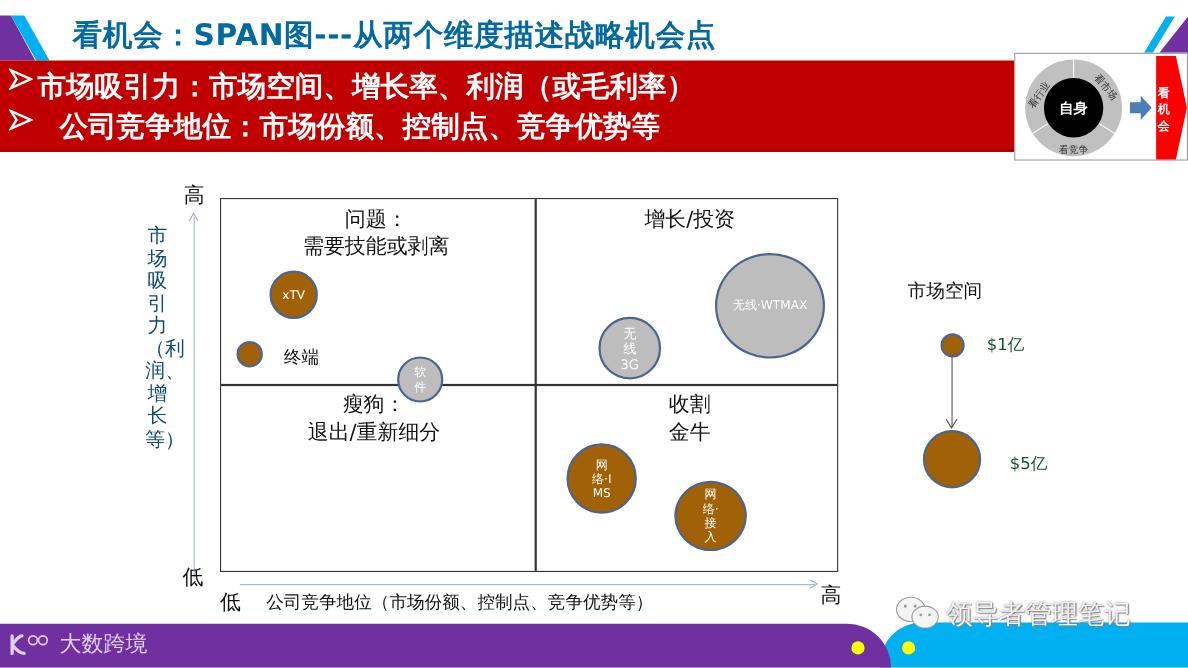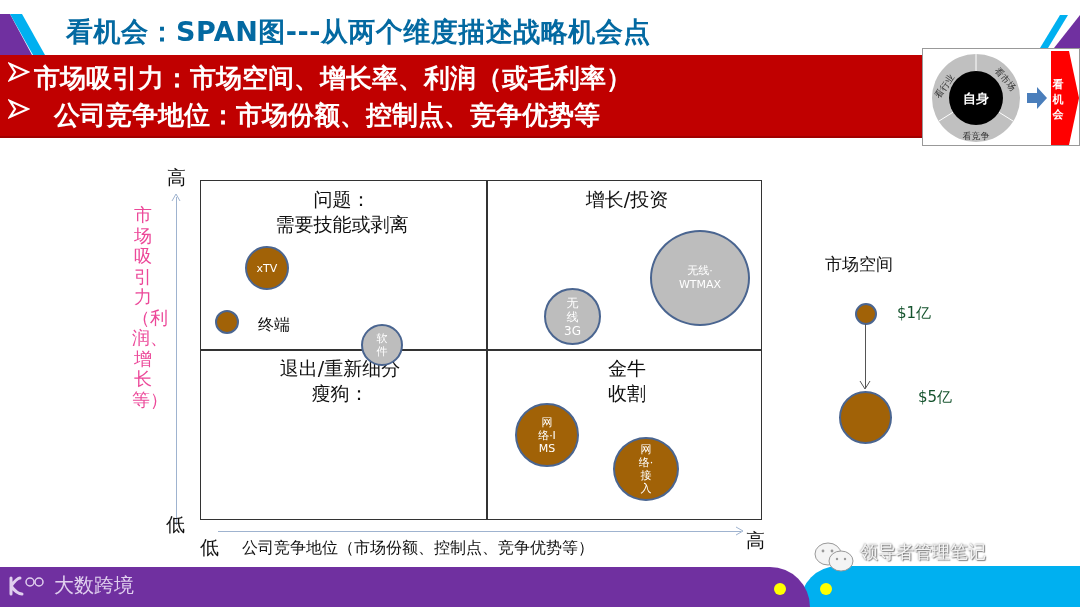--- a/index.html
+++ b/index.html
@@ -31,32 +31,32 @@
 
   .bubble { position:absolute; border-radius:50%; border:2px solid #4a6590; display:flex; align-items:center; justify-content:center; text-align:center; color:#fff; font-size:11px; line-height:13px; }
   .bubble.dark { background:#a16207; }
   .bubble.light { background:#bdbdbd; }
 
   .y-axis-line { position:absolute; left:176px; top:197px; width:1px; height:328px; background:#9fb3cf; }
   .x-axis-line { position:absolute; left:218px; top:531px; width:523px; height:1px; background:#9fb3cf; }
   .axis-arrowhead { position:absolute; width:10px; height:10px; }
 
   .axis-text { position:absolute; font-size:19px; color:#111; }
-  .y-label { position:absolute; left:132px; top:205px; width:22px; font-size:18px; line-height:20.5px; text-align:center; color:#ec4899; }
+  .y-label { position:absolute; left:132px; top:205px; width:22px; font-size:18px; line-height:20.5px; text-align:center; color:#0c4a6e; }
   .x-label { position:absolute; left:242px; top:538px; font-size:16px; color:#111; white-space:nowrap; }
 
   .legend-title { position:absolute; left:825px; top:253px; font-size:17px; color:#111; }
   .legend-text { position:absolute; font-size:15px; color:#14532d; }
   .legend-line { position:absolute; left:865px; top:324px; width:1px; height:64px; background:#555; }
 
   .footer-purple { position:absolute; left:0; top:567px; width:810px; height:40px; background:#7030a0; border-top-right-radius:40px; }
   .footer-blue { position:absolute; left:800px; top:566px; width:280px; height:41px; background:#00b0f0; border-top-left-radius:38px; }
   .footer-logo { position:absolute; left:8px; top:572px; font-size:20px; color:#e0cfee; white-space:nowrap; display:flex; align-items:center; }
   .dot { position:absolute; width:12px; height:12px; border-radius:50%; background:#ffff00; }
-  .watermark { position:absolute; left:812px; top:540px; font-size:18px; color:#f4f4f4; white-space:nowrap; text-shadow:0 0 2px #777, 1px 1px 1px #888; display:flex; align-items:flex-start; }
+  .watermark { position:absolute; left:812px; top:540px; font-size:24px; color:#f4f4f4; white-space:nowrap; text-shadow:0 0 2px #777, 1px 1px 1px #888; display:flex; align-items:flex-end; }
 </style>
 </head>
 <body>
 
 <svg class="deco-tl" viewBox="0 0 60 58">
   <polygon points="0,14 10,14 32,55 0,55" fill="#7030a0"></polygon>
   <polygon points="10,14 22,14 45,55 33,55" fill="#00b0f0"></polygon>
 </svg>
 <svg class="deco-tr" viewBox="0 0 50 50">
   <polygon points="30,15 38,15 18,48 10,48" fill="#00b0f0"></polygon>
@@ -123,46 +123,46 @@
 </div>
 
 <div class="qlabel" style="left:232px; top:187px; width:220px;">
   <div>问题：</div>
   <div>需要技能或剥离</div>
 </div>
 <div class="qlabel" style="left:517px; top:187px; width:220px;">
   <div>增长/投资</div>
 </div>
 <div class="qlabel" style="left:230px; top:356px; width:220px;">
+  <div>瘦狗：</div>
   <div>退出/重新细分</div>
-  <div>瘦狗：</div>
 </div>
 <div class="qlabel" style="left:517px; top:356px; width:220px;">
+  <div>收割</div>
   <div>金牛</div>
-  <div>收割</div>
 </div>
 
 <div class="bubble dark" style="left:245px; top:246px; width:44px; height:44px; font-size:11px;">
   <span>xTV</span>
 </div>
 <div class="bubble dark" style="left:215px; top:310px; width:24px; height:24px;"></div>
 <div class="axis-text" style="left:258px; top:315px; font-size:16px;">终端</div>
 
 <div class="bubble light" style="left:361px; top:324px; width:42px; height:42px; flex-direction:column;">
   <span>软</span>
   <span>件</span>
 </div>
 
 <div class="bubble light" style="left:544px; top:288px; width:57px; height:57px; flex-direction:column; font-size:12px; line-height:14px;">
   <span>无</span>
   <span>线</span>
   <span>3G</span>
 </div>
 
-<div class="bubble light" style="left:650px; top:230px; width:100px; height:96px; flex-direction:column; font-size:11px; line-height:14px;">
+<div class="bubble light" style="left:650px; top:230px; width:100px; height:96px; flex-direction:row; font-size:11px; line-height:14px;">
   <span>无线·</span>
   <span>WTMAX</span>
 </div>
 
 <div class="bubble dark" style="left:515px; top:403px; width:64px; height:64px; flex-direction:column; font-size:11px; line-height:13px;">
   <span>网</span>
   <span>络·I</span>
   <span>MS</span>
 </div>
 
@@ -174,21 +174,21 @@
 </div>
 
 <div class="legend-title">市场空间</div>
 <div class="bubble dark" style="left:855px; top:303px; width:22px; height:22px;"></div>
 <div class="legend-text" style="left:897px; top:304px;">$1亿</div>
 <div class="legend-line"></div>
 <svg style="position:absolute; left:859px; top:380px; width:12px; height:10px;" viewBox="0 0 12 10">
     <polyline points="1,1 6,9 11,1" fill="none" stroke="#555" stroke-width="1"></polyline>
   </svg>
 <div class="bubble dark" style="left:839px; top:391px; width:53px; height:53px;"></div>
-<div class="legend-text" style="left:918px; top:388px;">$5亿</div>
+<div class="legend-text" style="left:918px; top:412px;">$5亿</div>
 
 <div class="footer-blue"></div>
 <div class="footer-purple"></div>
 <div class="footer-logo">
   <svg width="42" height="24" viewBox="0 0 42 24">
     <path d="M3,4 L3,20 M3,12 Q9,4 12,4 M3,12 Q9,20 14,20" fill="none" stroke="#e0cfee" stroke-width="3" stroke-linecap="round"></path>
     <circle cx="22" cy="8" r="4" fill="none" stroke="#e0cfee" stroke-width="1.5"></circle>
     <circle cx="31" cy="8" r="4" fill="none" stroke="#e0cfee" stroke-width="1.5"></circle>
   </svg>
   <span style="margin-left:4px;">大数跨境</span>

